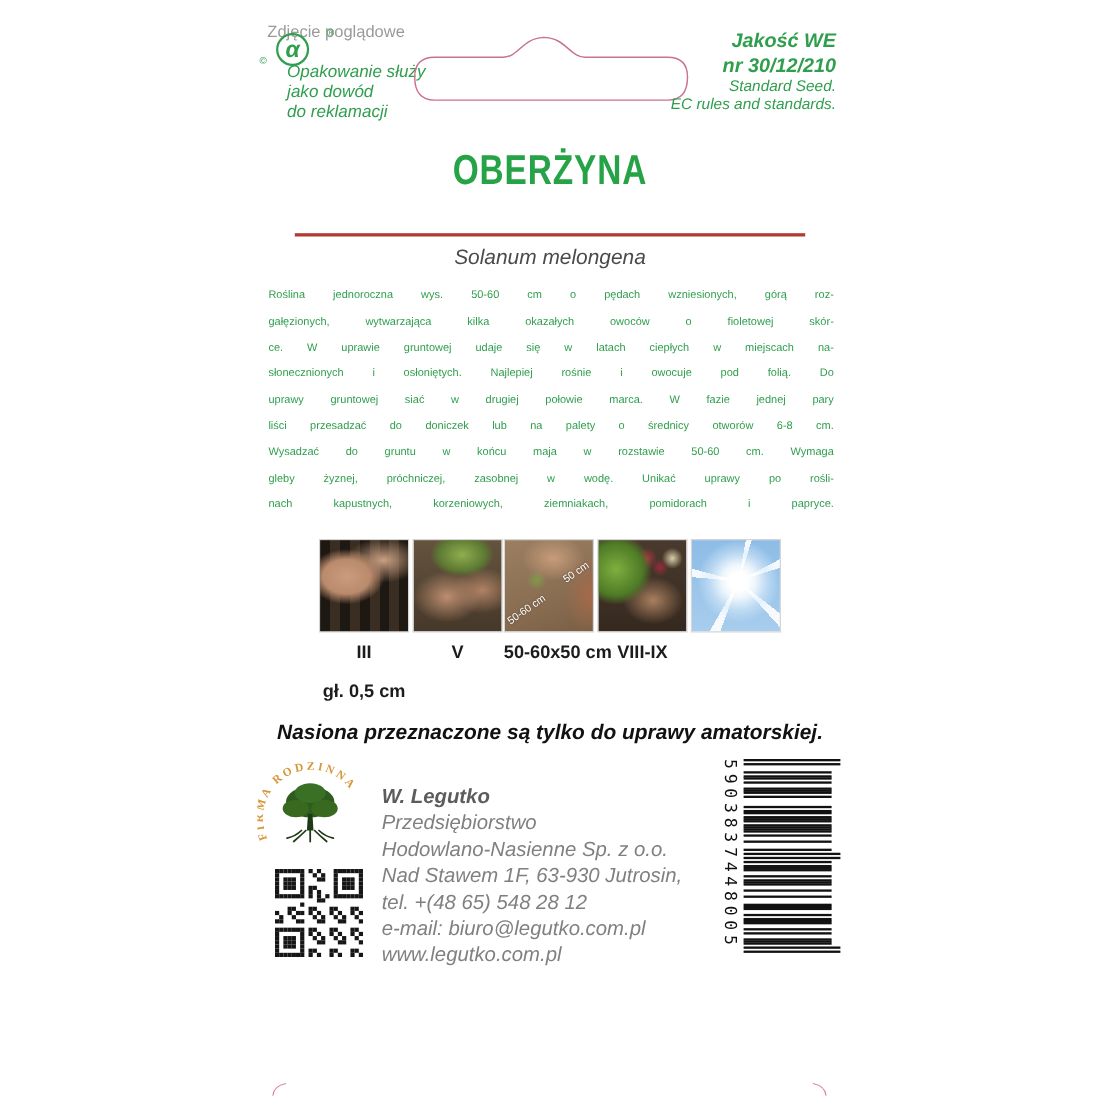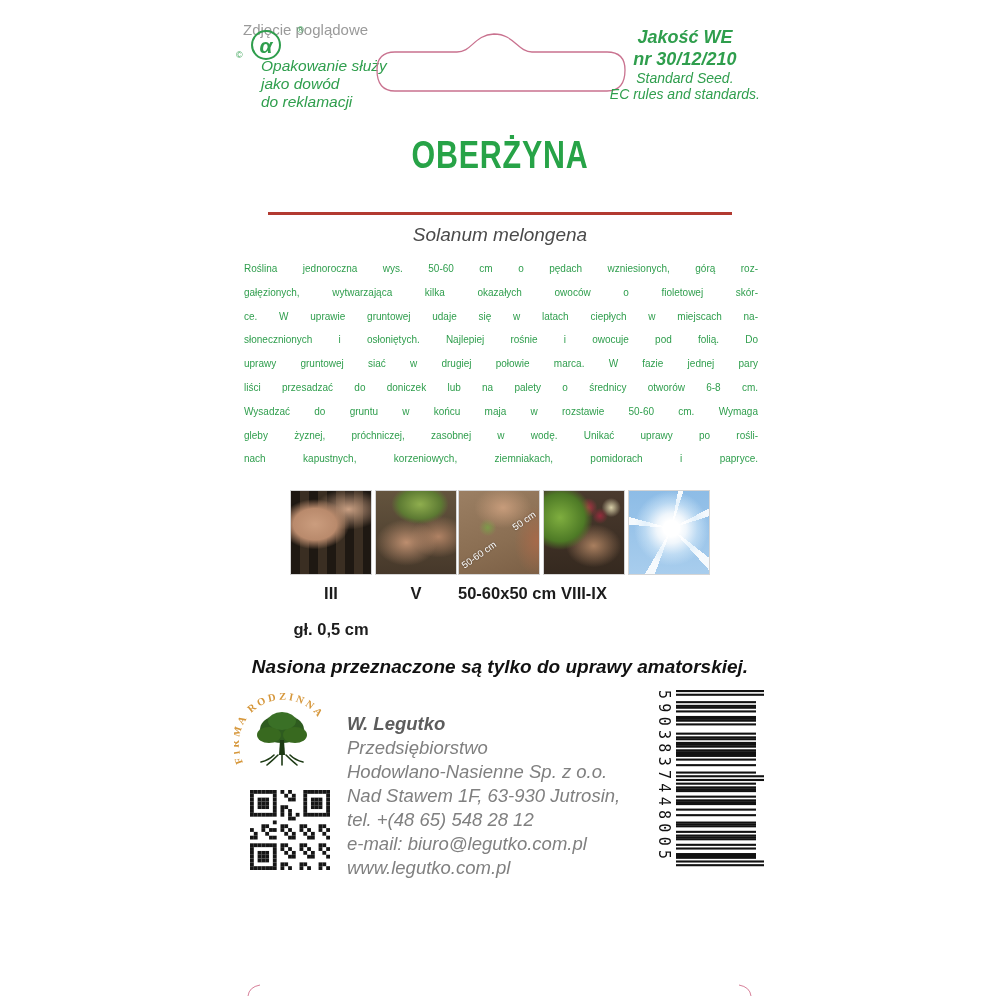--- a/index.html
+++ b/index.html
@@ -14,21 +14,21 @@
             border-radius:50%;display:flex;align-items:center;justify-content:center;
             font-size:21px;font-style:italic;font-weight:bold;line-height:1;}
   .alpha .r{position:absolute;right:0;top:-3px;font-size:9px;}
   .pack-note{position:absolute;left:240px;top:57px;color:#2f9e4d;font-style:italic;
              font-size:15.5px;line-height:18px;margin-left:21px;}
 
   
   .tab-outline{position:absolute;left:372px;top:30px;}
 
   
-  .quality{position:absolute;right:240px;top:26px;text-align:center;color:#2f9e4d;font-style:italic;}
+  .quality{position:absolute;right:240px;top:26px;text-align:right;color:#2f9e4d;font-style:italic;}
   .quality .q-big{font-weight:bold;font-size:18px;line-height:22px;}
   .quality .q-small{font-size:14px;line-height:16px;}
 
   
   .title{position:absolute;left:0;right:0;top:134px;text-align:center;color:#27a347;
          font-weight:bold;font-size:38px;transform:scaleX(0.8);letter-spacing:1px;}
   .redline{position:absolute;left:268px;top:212px;width:464px;height:3px;background:#b23a31;}
   .latin{position:absolute;left:0;right:0;top:224px;text-align:center;font-style:italic;
          font-size:19px;color:#4a4a4a;}
 

